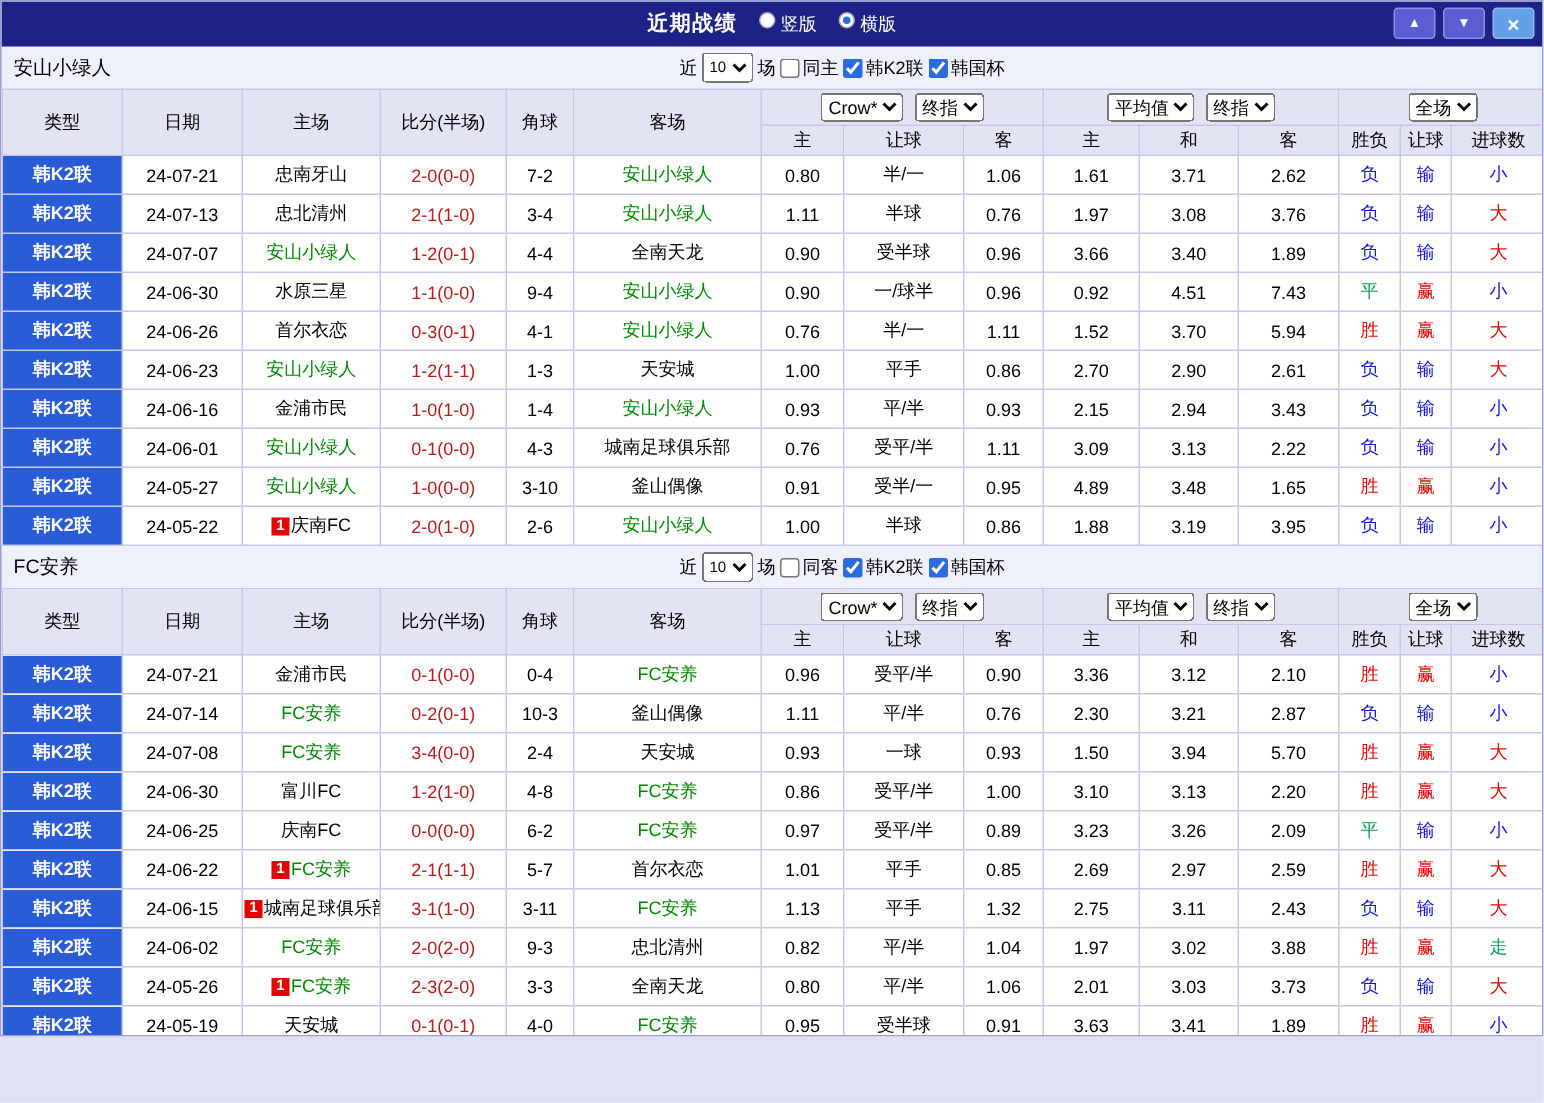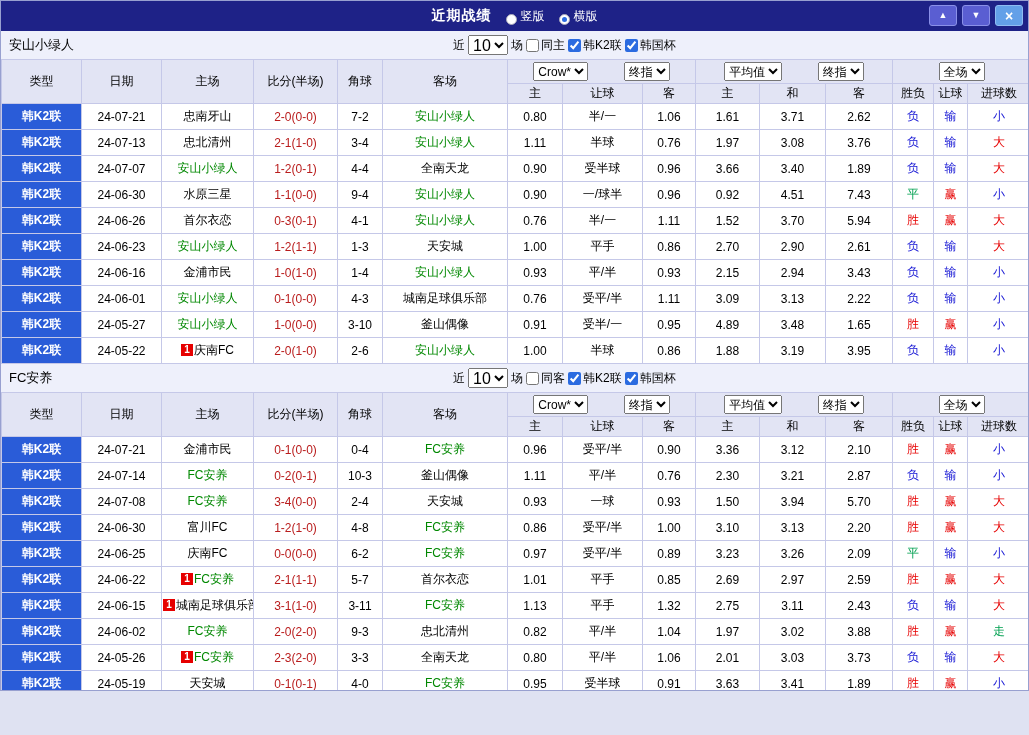--- a/index.html
+++ b/index.html
@@ -5,43 +5,43 @@
   * { margin:0; padding:0; box-sizing:border-box; }
   html,body { background:#dfe2f2; }
   body { font-family:"Liberation Sans","DejaVu Sans",sans-serif; font-size:12px; color:#000; }
   .panel { width:1029px; height:691px; background:#eef0fb; border:1px solid #98a0d0; overflow:hidden; }
 
   
   .titlebar { height:30px; background:#1e2287; position:relative; color:#fff; }
   .titlebar-center { position:absolute; left:50%; top:0; transform:translateX(-50%); height:30px;
     display:flex; align-items:center; gap:14px; white-space:nowrap; }
   .title { font-weight:bold; font-size:14px; letter-spacing:1px; }
-  .radio { display:inline-flex; align-items:flex-end; gap:4px; cursor:pointer; font-size:12px; }
+  .radio { display:inline-flex; align-items:flex-start; gap:4px; cursor:pointer; font-size:12px; }
   .radio-dot { width:11px; height:11px; border-radius:50%; background:#fff; border:1px solid #aab; position:relative; }
   .radio-dot.checked::after { content:''; position:absolute; left:2px; top:2px; right:2px; bottom:2px; border-radius:50%; background:#2b6be0; }
   .titlebar-buttons { position:absolute; right:5px; top:4px; display:flex; gap:5px; }
   .tb-btn { width:28px; height:21px; border:1px solid #8a90e8; background:#5a5ed2; color:#fff;
     border-radius:3px; cursor:pointer; font-size:9px; line-height:1; display:flex; align-items:center; justify-content:center; }
   .tb-btn.close { background:#63a0e8; border-color:#8fbcf2; font-size:14px; font-weight:bold; }
 
   
   .section-bar { position:relative; height:28px; display:flex; align-items:center; padding:0 8px; }
   .team-name { font-size:13px; color:#000; }
   .controls { position:absolute; left:452px; top:0; height:28px; display:flex; align-items:center; gap:3px; white-space:nowrap; }
-  .controls select { height:20px; font-size:16px; }
+  .controls select { height:20px; font-size:10px; }
   .chk { display:inline-flex; align-items:center; gap:2px; cursor:pointer; }
   input[type=checkbox] { width:13px; height:13px; accent-color:#2b6be0; margin:0; }
 
   
   table { border-collapse:collapse; table-layout:fixed; width:1029px; background:#fff; }
   th, td { border:1px solid #c5c8e8; text-align:center; overflow:hidden; white-space:nowrap; padding:0 1px; }
   thead th { background:#e2e4f4; font-weight:normal; font-size:12px; }
   thead tr.sel-row th { height:24px; }
   thead tr.lbl-row th { height:20px; }
-  .sel-cell select { height:19px; font-size:12px; margin:0 16px; }
+  .sel-cell select { height:19px; font-size:12px; margin:0 2px; }
   tbody td { height:26px; font-size:12px; }
   td.league-cell { background:#2a5cd8; color:#fff; font-weight:bold; }
   .score { color:#b91c1c; }
   .tname.self { color:#008800; }
   .badge { display:inline-block; min-width:12px; height:12px; line-height:12px; background:#e60000; color:#fff;
     font-size:10px; font-weight:bold; margin-right:1px; vertical-align:1px; }
   .badge:empty { display:none; }
   .vc-red { color:#e60000; }
   .vc-blue { color:#1414d4; }
   .vc-green { color:#00a050; }

